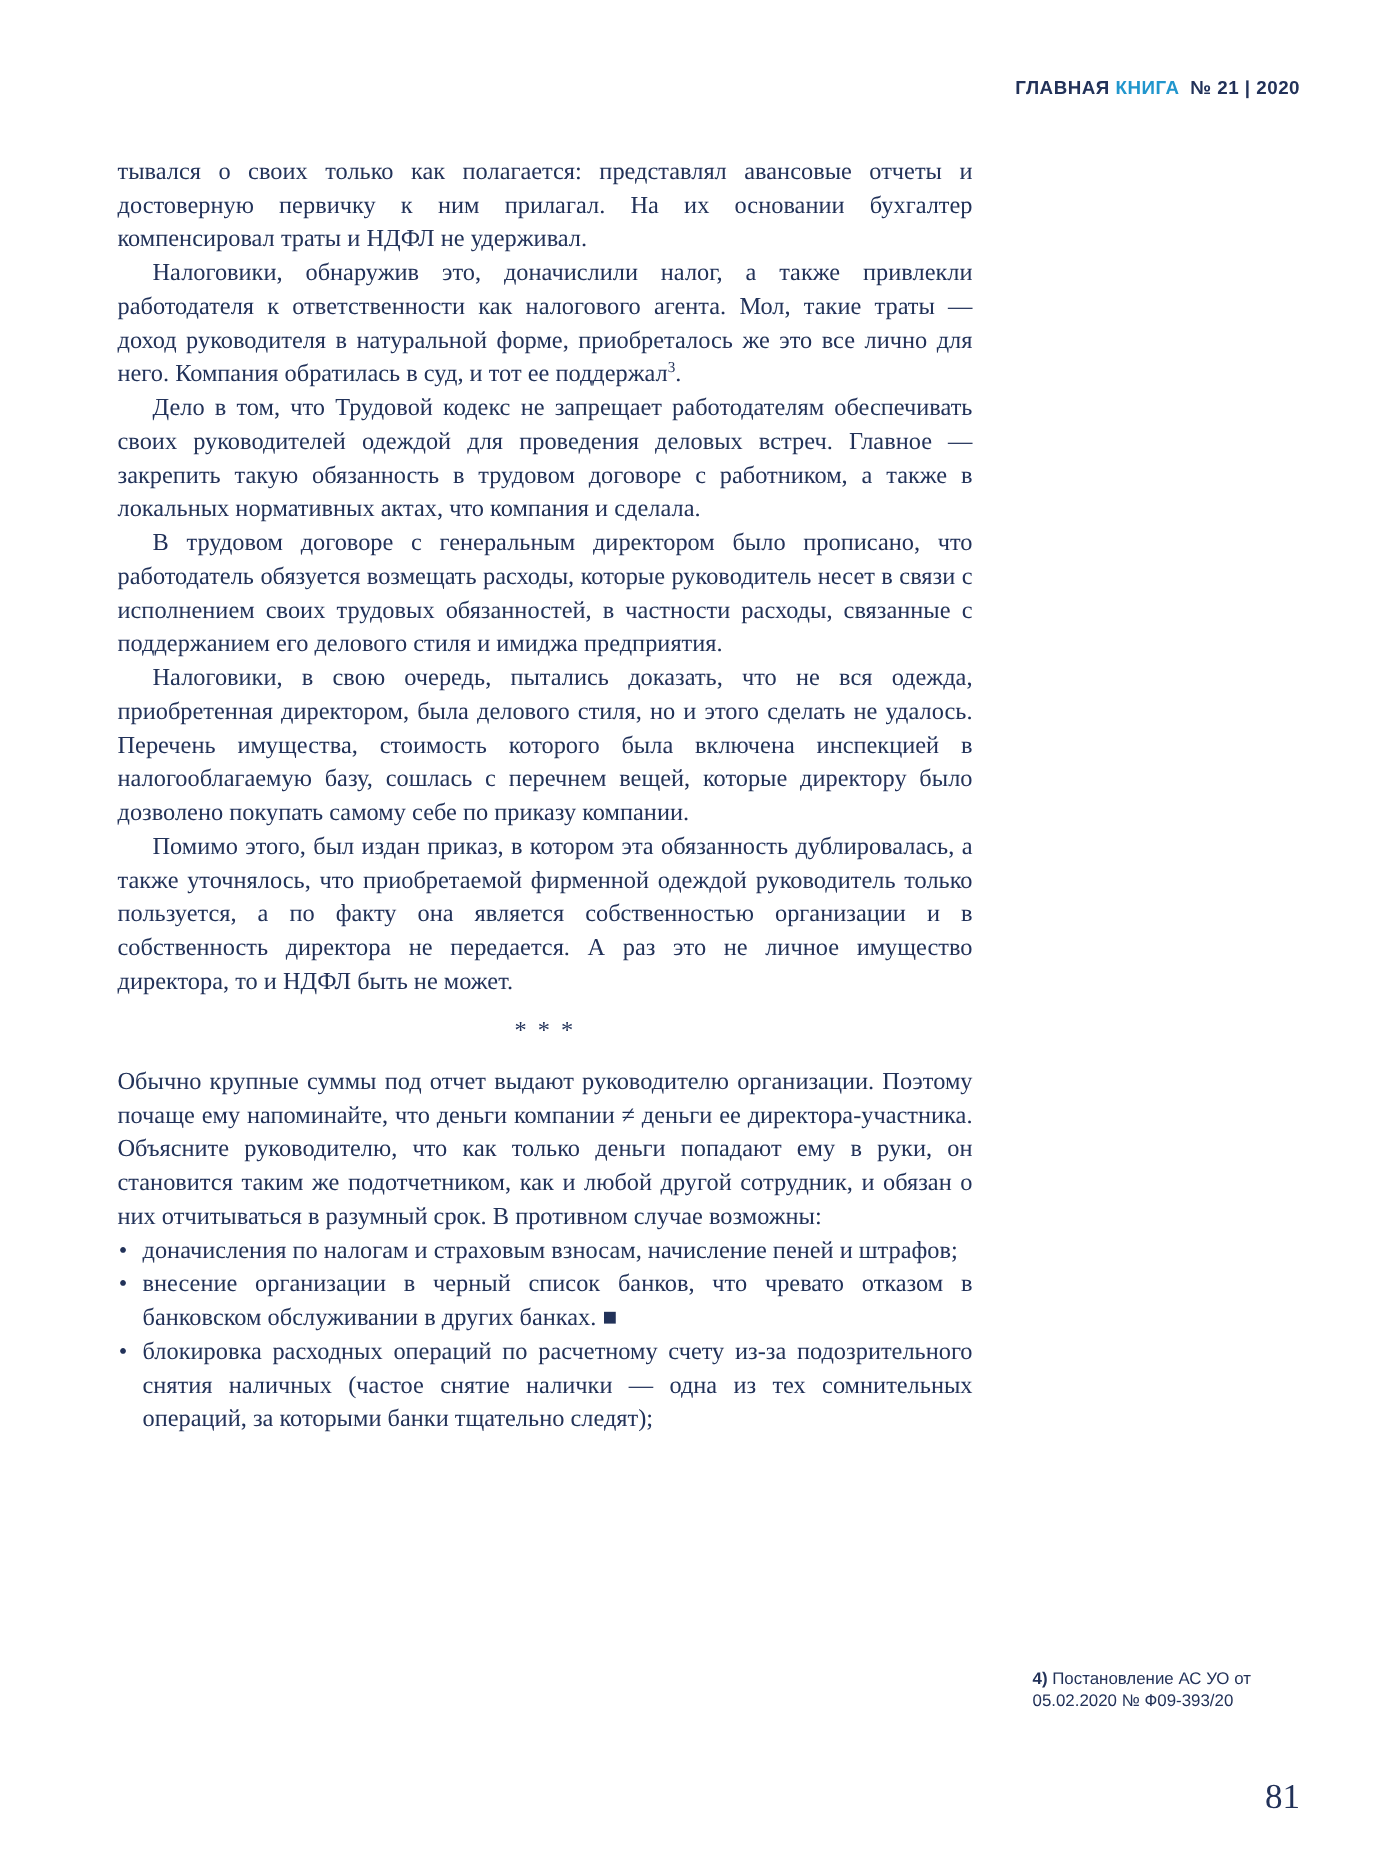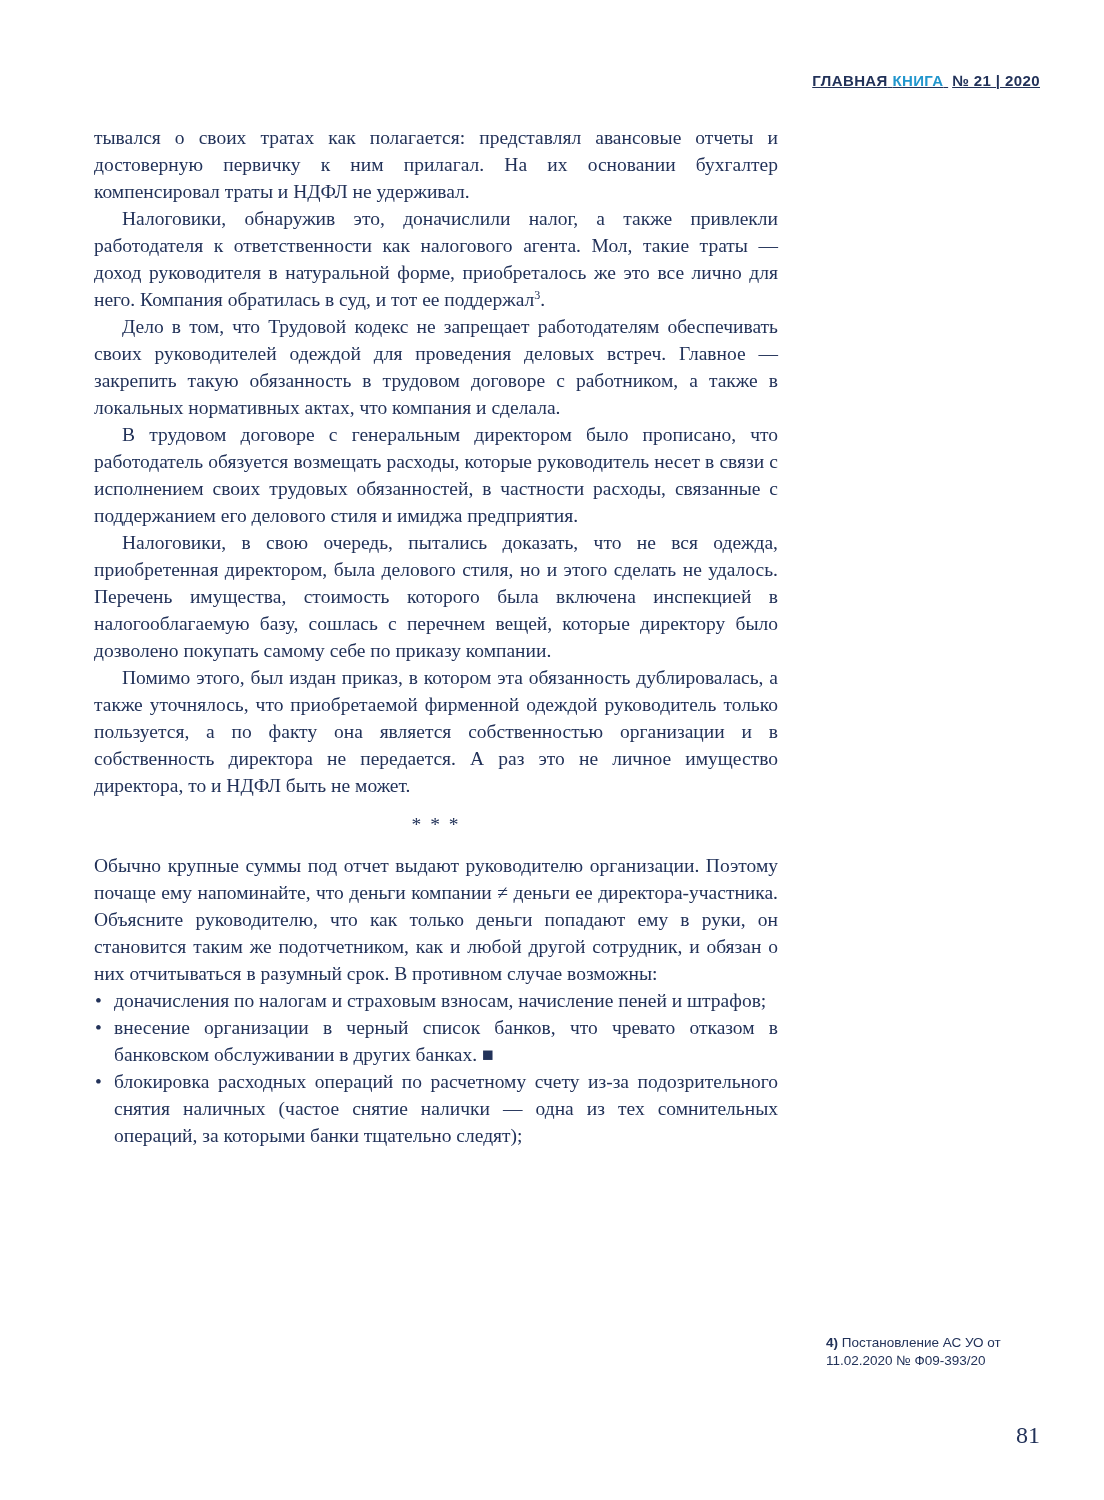--- a/index.html
+++ b/index.html
@@ -15,28 +15,27 @@
     height: 1500px;
     background: var(--paper);
     color: var(--navy);
     font-family: "Liberation Serif", serif;
     overflow: hidden;
   }
 
   
   .header {
     position: absolute;
-    top: 72px;
+    top: 62px;
     right: 64px;
     font-family: "Liberation Sans", sans-serif;
     font-weight: bold;
     font-size: 15px;
     letter-spacing: 0.4px;
     white-space: nowrap;
-    text-decoration: underline;
   }
   .header .brand-1 { color: var(--navy); }
   .header .brand-2 { color: var(--accent); }
   .header .issue { color: var(--navy); font-weight: bold; margin-left: 4px; }
 
   
   .main-col {
     position: absolute;
     left: 94px;
     top: 124px;
@@ -103,52 +102,52 @@
     color: var(--navy);
   }
   .footnote .fn-marker { font-weight: bold; }
 
   
   .page-number {
     position: absolute;
     right: 64px;
     top: 1422px;
     font-family: "Liberation Serif", serif;
-    font-size: 24px;
+    font-size: 28px;
     color: var(--navy);
   }
 </style>
 </head>
 <body>
 
 <div class="page">
 
   <div class="header">
     <span class="brand-1">ГЛАВНАЯ</span>
     <span> </span>
     <span class="brand-2">КНИГА</span>
     <span class="issue">№ 21 | 2020</span>
   </div>
 
   <div class="main-col">
-      <p class="para">тывался о своих тратах как полагается: представлял авансовые отчеты и достоверную первичку к ним прилагал. На их основании бухгалтер компенсировал траты и НДФЛ не удерживал.</p>
+      <p class="para">тывался о своих только как полагается: представлял авансовые отчеты и достоверную первичку к ним прилагал. На их основании бухгалтер компенсировал траты и НДФЛ не удерживал.</p>
       <p class="para indent">Налоговики, обнаружив это, доначислили налог, а также привлекли работодателя к ответственности как налогового агента. Мол, такие траты — доход руководителя в натуральной форме, приобреталось же это все лично для него. Компания обратилась в суд, и тот ее поддержал<sup>3</sup>.</p>
       <p class="para indent">Дело в том, что Трудовой кодекс не запрещает работодателям обеспечивать своих руководителей одеждой для проведения деловых встреч. Главное — закрепить такую обязанность в трудовом договоре с работником, а также в локальных нормативных актах, что компания и сделала.</p>
       <p class="para indent">В трудовом договоре с генеральным директором было прописано, что работодатель обязуется возмещать расходы, которые руководитель несет в связи с исполнением своих трудовых обязанностей, в частности расходы, связанные с поддержанием его делового стиля и имиджа предприятия.</p>
       <p class="para indent">Налоговики, в свою очередь, пытались доказать, что не вся одежда, приобретенная директором, была делового стиля, но и этого сделать не удалось. Перечень имущества, стоимость которого была включена инспекцией в налогооблагаемую базу, сошлась с перечнем вещей, которые директору было дозволено покупать самому себе по приказу компании.</p>
       <p class="para indent">Помимо этого, был издан приказ, в котором эта обязанность дублировалась, а также уточнялось, что приобретаемой фирменной одеждой руководитель только пользуется, а по факту она является собственностью организации и в собственность директора не передается. А раз это не личное имущество директора, то и НДФЛ быть не может.</p>
       <div class="separator">* * *</div>
       <p class="para">Обычно крупные суммы под отчет выдают руководителю организации. Поэтому почаще ему напоминайте, что деньги компании ≠ деньги ее директора-участника. Объясните руководителю, что как только деньги попадают ему в руки, он становится таким же подотчетником, как и любой другой сотрудник, и обязан о них отчитываться в разумный срок. В противном случае возможны:</p>
       <ul class="bullets">
         <li>доначисления по налогам и страховым взносам, начисление пеней и штрафов;</li>
         <li>внесение организации в черный список банков, что чревато отказом в банковском обслуживании в других банках. ■</li>
         <li>блокировка расходных операций по расчетному счету из-за подозрительного снятия наличных (частое снятие налички — одна из тех сомнительных операций, за которыми банки тщательно следят);</li>
       </ul>
     </div>
 
 
   <div class="footnote">
-    <span class="fn-marker">4)</span><span> Постановление АС УО от 11.02.2020 № Ф09-393/20</span>
+    <span class="fn-marker">4)</span><span> Постановление АС УО от 05.02.2020 № Ф09-393/20</span>
   </div>
 
   <div class="page-number">81</div>
 
 </div>
 
 </body></html>

